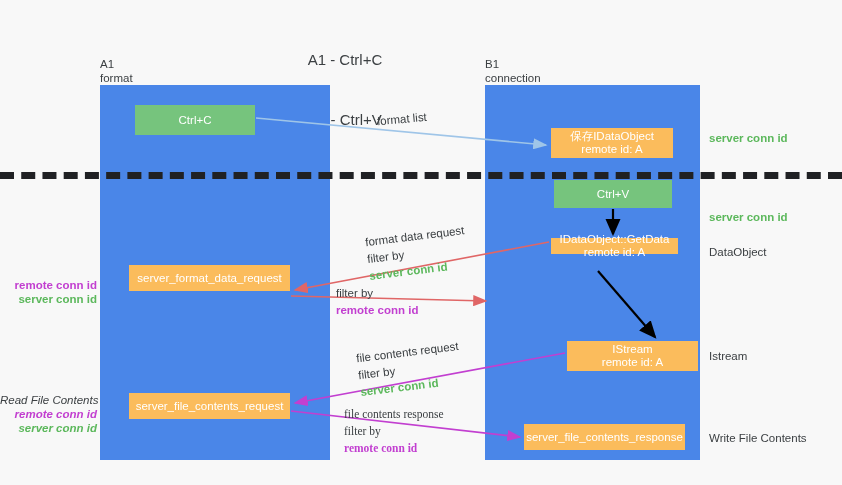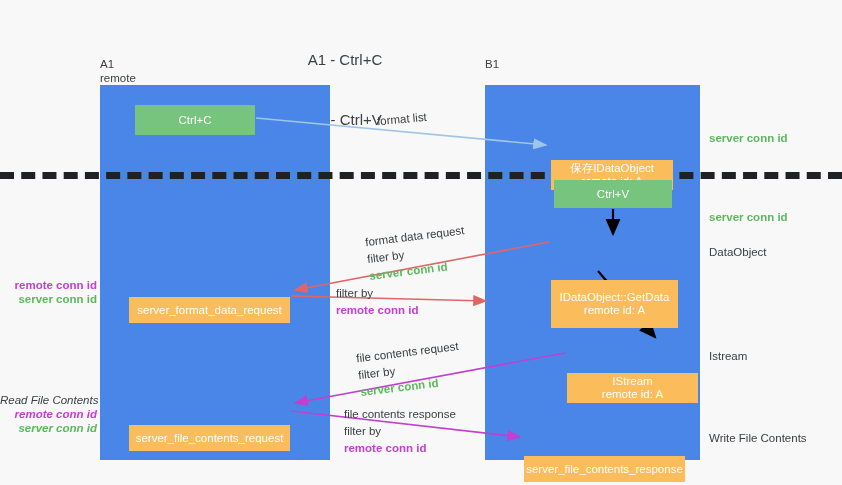--- a/index.html
+++ b/index.html
@@ -62,30 +62,30 @@
     color: #ffffff;
     font-size: 11.5px;
     line-height: 13px;
     display: flex;
     flex-direction: column;
     align-items: center;
     justify-content: center;
     padding: 2px 4px;
   }
   .box.green  { background: #76c47d; }
-  .box.orange { background: #fbb council; margin-top: 32px; }
+  .box.orange { background: #fbb council; }
   .box.orange { background: #fbbc5c; }
   .box .l1 { display: block; }
   .box .l2 { display: block; }
 
   
   #box-ctrlc          { left: 135px; top: 105px; width: 120px; height: 30px; }
   #box-save-idataobj  { left: 551px; top: 128px; width: 122px; height: 30px; }
   #box-ctrlv          { left: 554px; top: 180px; width: 118px; height: 28px; text-align: right; }
-  #box-getdata        { left: 551px; top: 248px; width: 127px; height: 48px; }
+  #box-getdata        { left: 551px; top: 238px; width: 127px; height: 16px; }
   #box-sfdreq         { left: 129px; top: 265px; width: 161px; height: 26px; }
   #box-sfdresp        { left: 490px; top: 288px; width: 156px; height: 26px; }
   #box-istream        { left: 567px; top: 341px; width: 131px; height: 30px; }
   #box-sfcreq         { left: 129px; top: 393px; width: 161px; height: 26px; }
   #box-sfcresp        { left: 524px; top: 424px; width: 161px; height: 26px; }
 
   
   .side-label {
     font-size: 11.5px;
     color: #3c4043;
@@ -118,40 +118,41 @@
     white-space: nowrap;
     line-height: 17px;
   }
   .annot span { display: block; }
   .annot .filter-line { white-space: nowrap; }
 
   #annot-format-list { left: 377px; top: 111px; transform: rotate(-5deg); }
   #annot-fdreq  { left: 367px; top: 228px; transform: rotate(-7deg); }
   #annot-fdresp { left: 336px; top: 285px; }
   #annot-fcreq  { left: 358px; top: 344px; transform: rotate(-7deg); }
-  #annot-fcresp { left: 344px; top: 406px; }
+  #annot-fcresp { left: 344px; top: 406px; font-family: Liberation Serif, serif; }
 
   #svg-layer { left: 0; top: 0; }
 </style>
 </head>
 <body>
 
 <div id="canvas">
 
   <div id="title" class="abs">
     <span class="tline">A1 - Ctrl+C</span>
     <span class="tline">B1 - Ctrl+V</span>
   </div>
 
   <div id="lane-a-header" class="abs lane-header">
     <span class="lh1">A1</span>
-    <span class="lh2">remote</span>
+    <span class="lh2">format</span>
   </div>
   <div id="lane-b-header" class="abs lane-header">
     <span class="lh1">B1</span>
+    <span class="lh2">connection</span>
   </div>
 
   <div id="lane-a" class="abs lane"></div>
   <div id="lane-b" class="abs lane"></div>
 
   <svg id="svg-layer" class="abs" width="842" height="485">
     <defs>
       <marker id="ah-blue" markerWidth="9" markerHeight="7" refX="8" refY="3.5" orient="auto">
         <polygon points="0 0, 9 3.5, 0 7" fill="#9fc5e8"></polygon>
       </marker>

